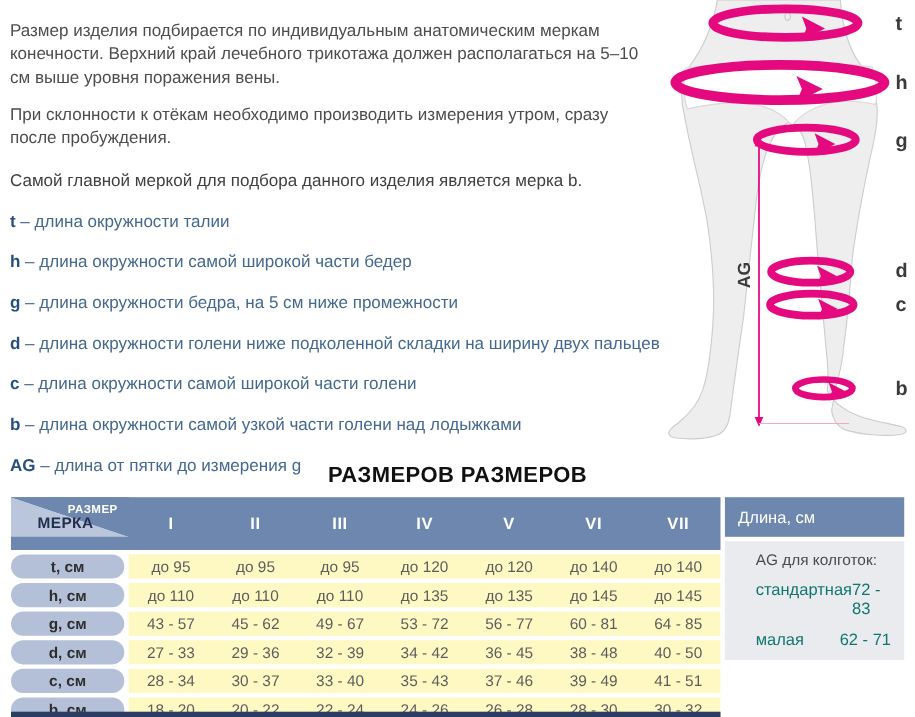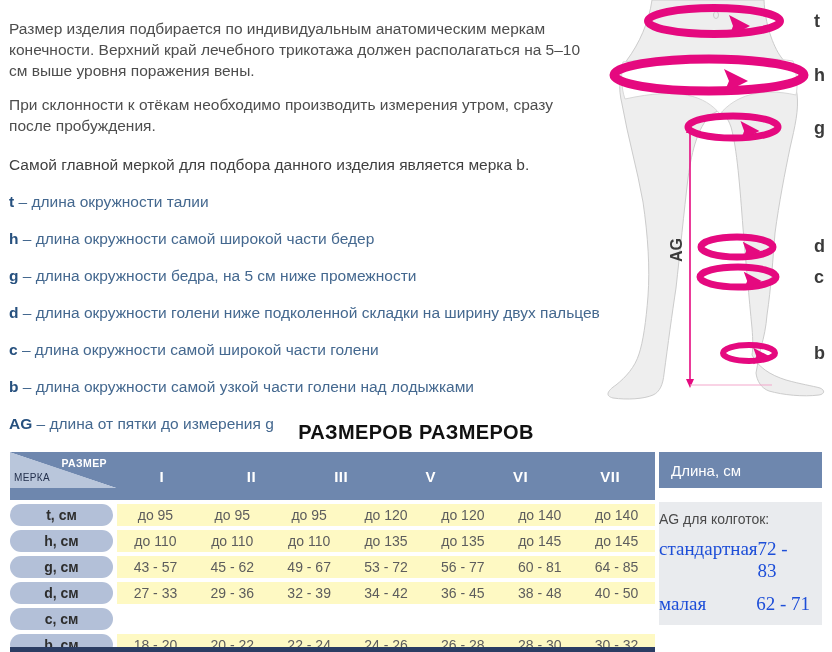--- a/index.html
+++ b/index.html
@@ -39,22 +39,22 @@
   .st-header{display:flex;height:48px;background:#6e87ae;}
   .st-corner{
     position:relative;width:107px;height:36px;flex:0 0 107px;
     background:linear-gradient(to top right,#b9c6db 49.6%,#6e87ae 50.4%);
   }
   .st-corner .c-top{
     position:absolute;top:5px;right:10px;
     font-size:10.5px;font-weight:bold;color:#ffffff;letter-spacing:.4px;
   }
   .st-corner .c-bottom{
-    position:absolute;bottom:5px;left:4px;
-    font-size:10px;font-weight:normal;color:#23304d;letter-spacing:.4px;
+    position:absolute;bottom:5px;left:24px;
+    font-size:14px;font-weight:bold;color:#23304d;letter-spacing:.4px;
   }
   .st-cols{flex:1;display:flex;}
   .st-col{
     flex:1;display:flex;align-items:center;justify-content:center;
     color:#ffffff;font-size:15px;font-weight:bold;letter-spacing:.5px;
   }
   .st-row{display:flex;height:22px;margin-top:4px;}
   .st-rlabel{
     flex:0 0 103px;width:103px;margin-right:4px;background:#b3c0d8;
     display:flex;align-items:center;justify-content:center;
@@ -69,26 +69,26 @@
     position:absolute;left:10px;top:647px;width:645px;height:5px;background:#2b3d63;
   }
   
   .len-table{position:absolute;left:659px;top:452px;width:163px;}
   .lt-header{
     height:36px;background:#6e87ae;display:flex;align-items:center;
     padding-left:12px;box-sizing:border-box;
     color:#ffffff;font-size:15px;font-weight:normal;
   }
   .lt-body{
-    margin-top:14px;background:#e9ebee;padding:9px 12px 10px 0;box-sizing:border-box;
+    margin-top:4px;background:#e9ebee;padding:9px 12px 10px 28px;box-sizing:border-box;
   }
   .lt-sub{font-size:14px;color:#4a4a4a;}
   .lt-row{
     display:flex;justify-content:space-between;align-items:baseline;
-    font-size:19px;color:#1d4ed8;margin-top:11px;font-family:Liberation Serif, serif;
+    font-size:15px;color:#0f766e;margin-top:11px;
   }
 </style>
 </head>
 <body>
 
 <div class="text-col">
   <p class="para">Размер изделия подбирается по индивидуальным анатомическим меркам
 конечности. Верхний край лечебного трикотажа должен располагаться на 5–10
 см выше уровня поражения вены.</p>
   <p class="para">При склонности к отёкам необходимо производить измерения утром, сразу
@@ -192,20 +192,21 @@
 <div class="size-table">
   <div class="st-header">
     <div class="st-corner">
       <span class="c-top">РАЗМЕР</span>
       <span class="c-bottom">МЕРКА</span>
     </div>
     <div class="st-cols">
       <div class="st-col">I</div>
       <div class="st-col">II</div>
       <div class="st-col">III</div>
+      <div class="st-col">IV</div>
       <div class="st-col">V</div>
       <div class="st-col">VI</div>
       <div class="st-col">VII</div>
     </div>
   </div>
 
   <div class="st-row">
     <div class="st-rlabel">t, см</div>
     <div class="st-rvals">
       <div class="st-cell">до 95</div>
@@ -252,20 +253,29 @@
       <div class="st-cell">32 - 39</div>
       <div class="st-cell">34 - 42</div>
       <div class="st-cell">36 - 45</div>
       <div class="st-cell">38 - 48</div>
       <div class="st-cell">40 - 50</div>
     </div>
   </div>
 
   <div class="st-row">
     <div class="st-rlabel">c, см</div>
+    <div class="st-rvals">
+      <div class="st-cell">28 - 34</div>
+      <div class="st-cell">30 - 37</div>
+      <div class="st-cell">33 - 40</div>
+      <div class="st-cell">35 - 43</div>
+      <div class="st-cell">37 - 46</div>
+      <div class="st-cell">39 - 49</div>
+      <div class="st-cell">41 - 51</div>
+    </div>
   </div>
 
   <div class="st-row">
     <div class="st-rlabel">b, см</div>
     <div class="st-rvals">
       <div class="st-cell">18 - 20</div>
       <div class="st-cell">20 - 22</div>
       <div class="st-cell">22 - 24</div>
       <div class="st-cell">24 - 26</div>
       <div class="st-cell">26 - 28</div>

